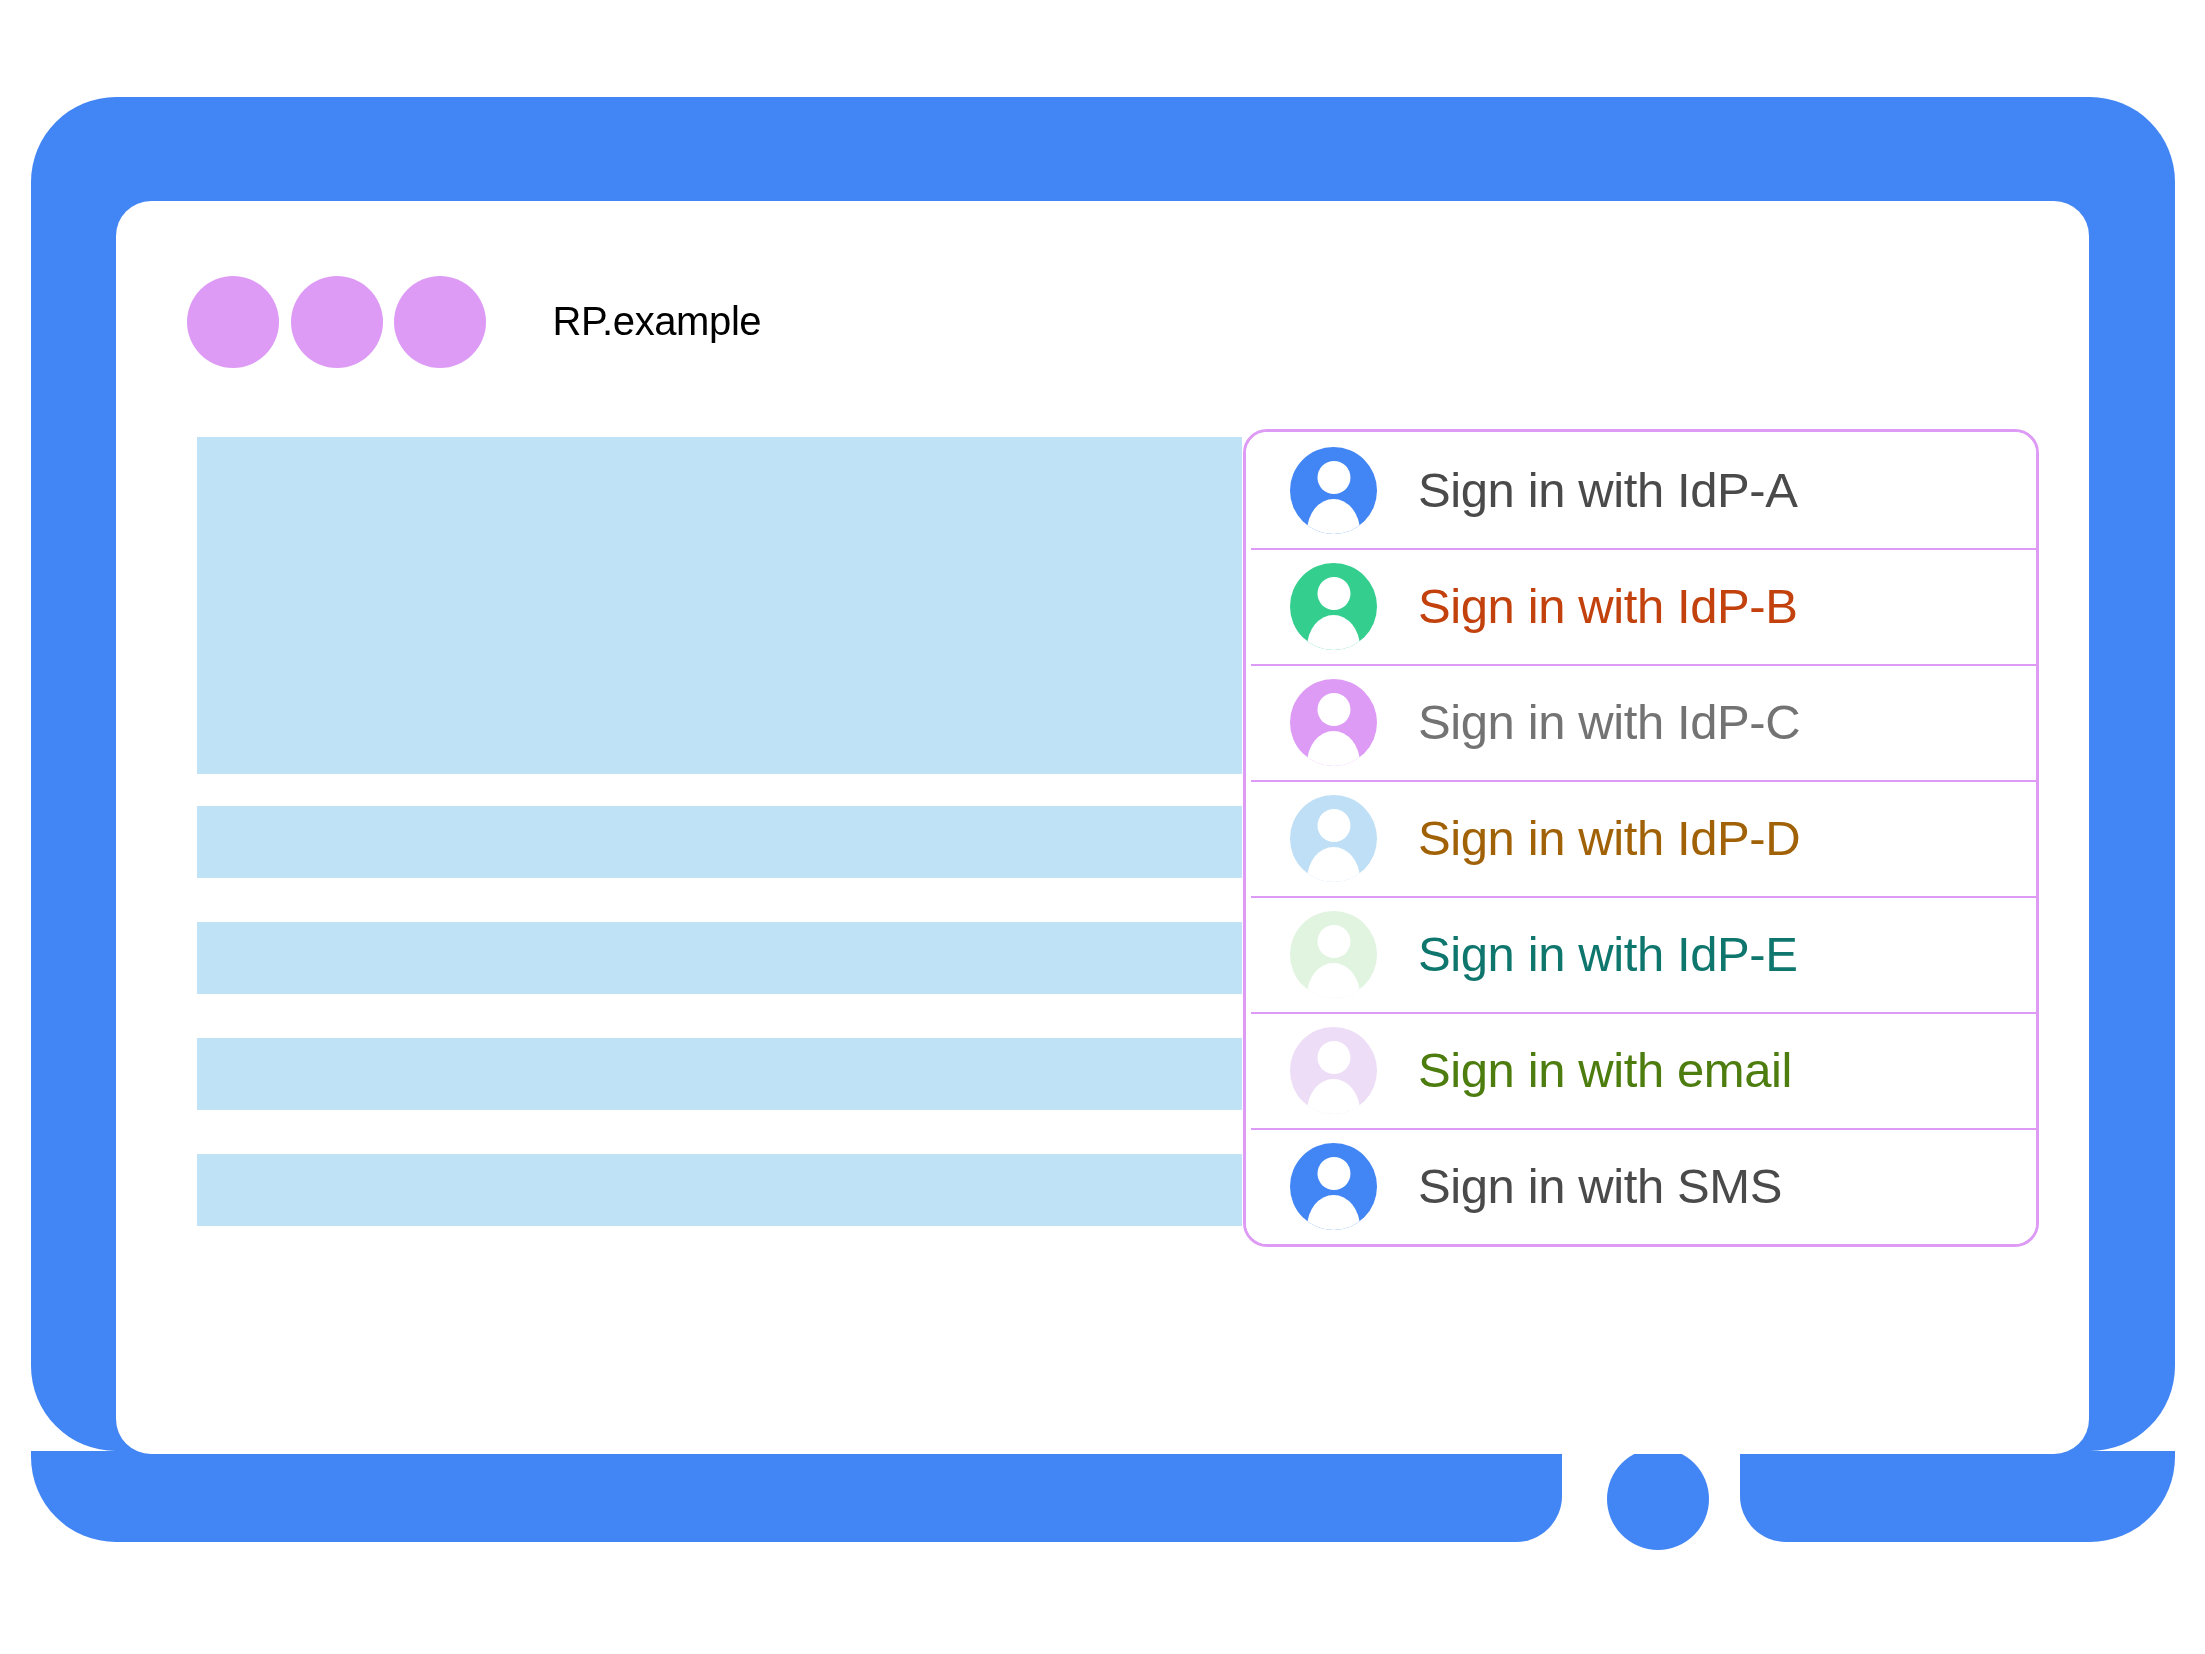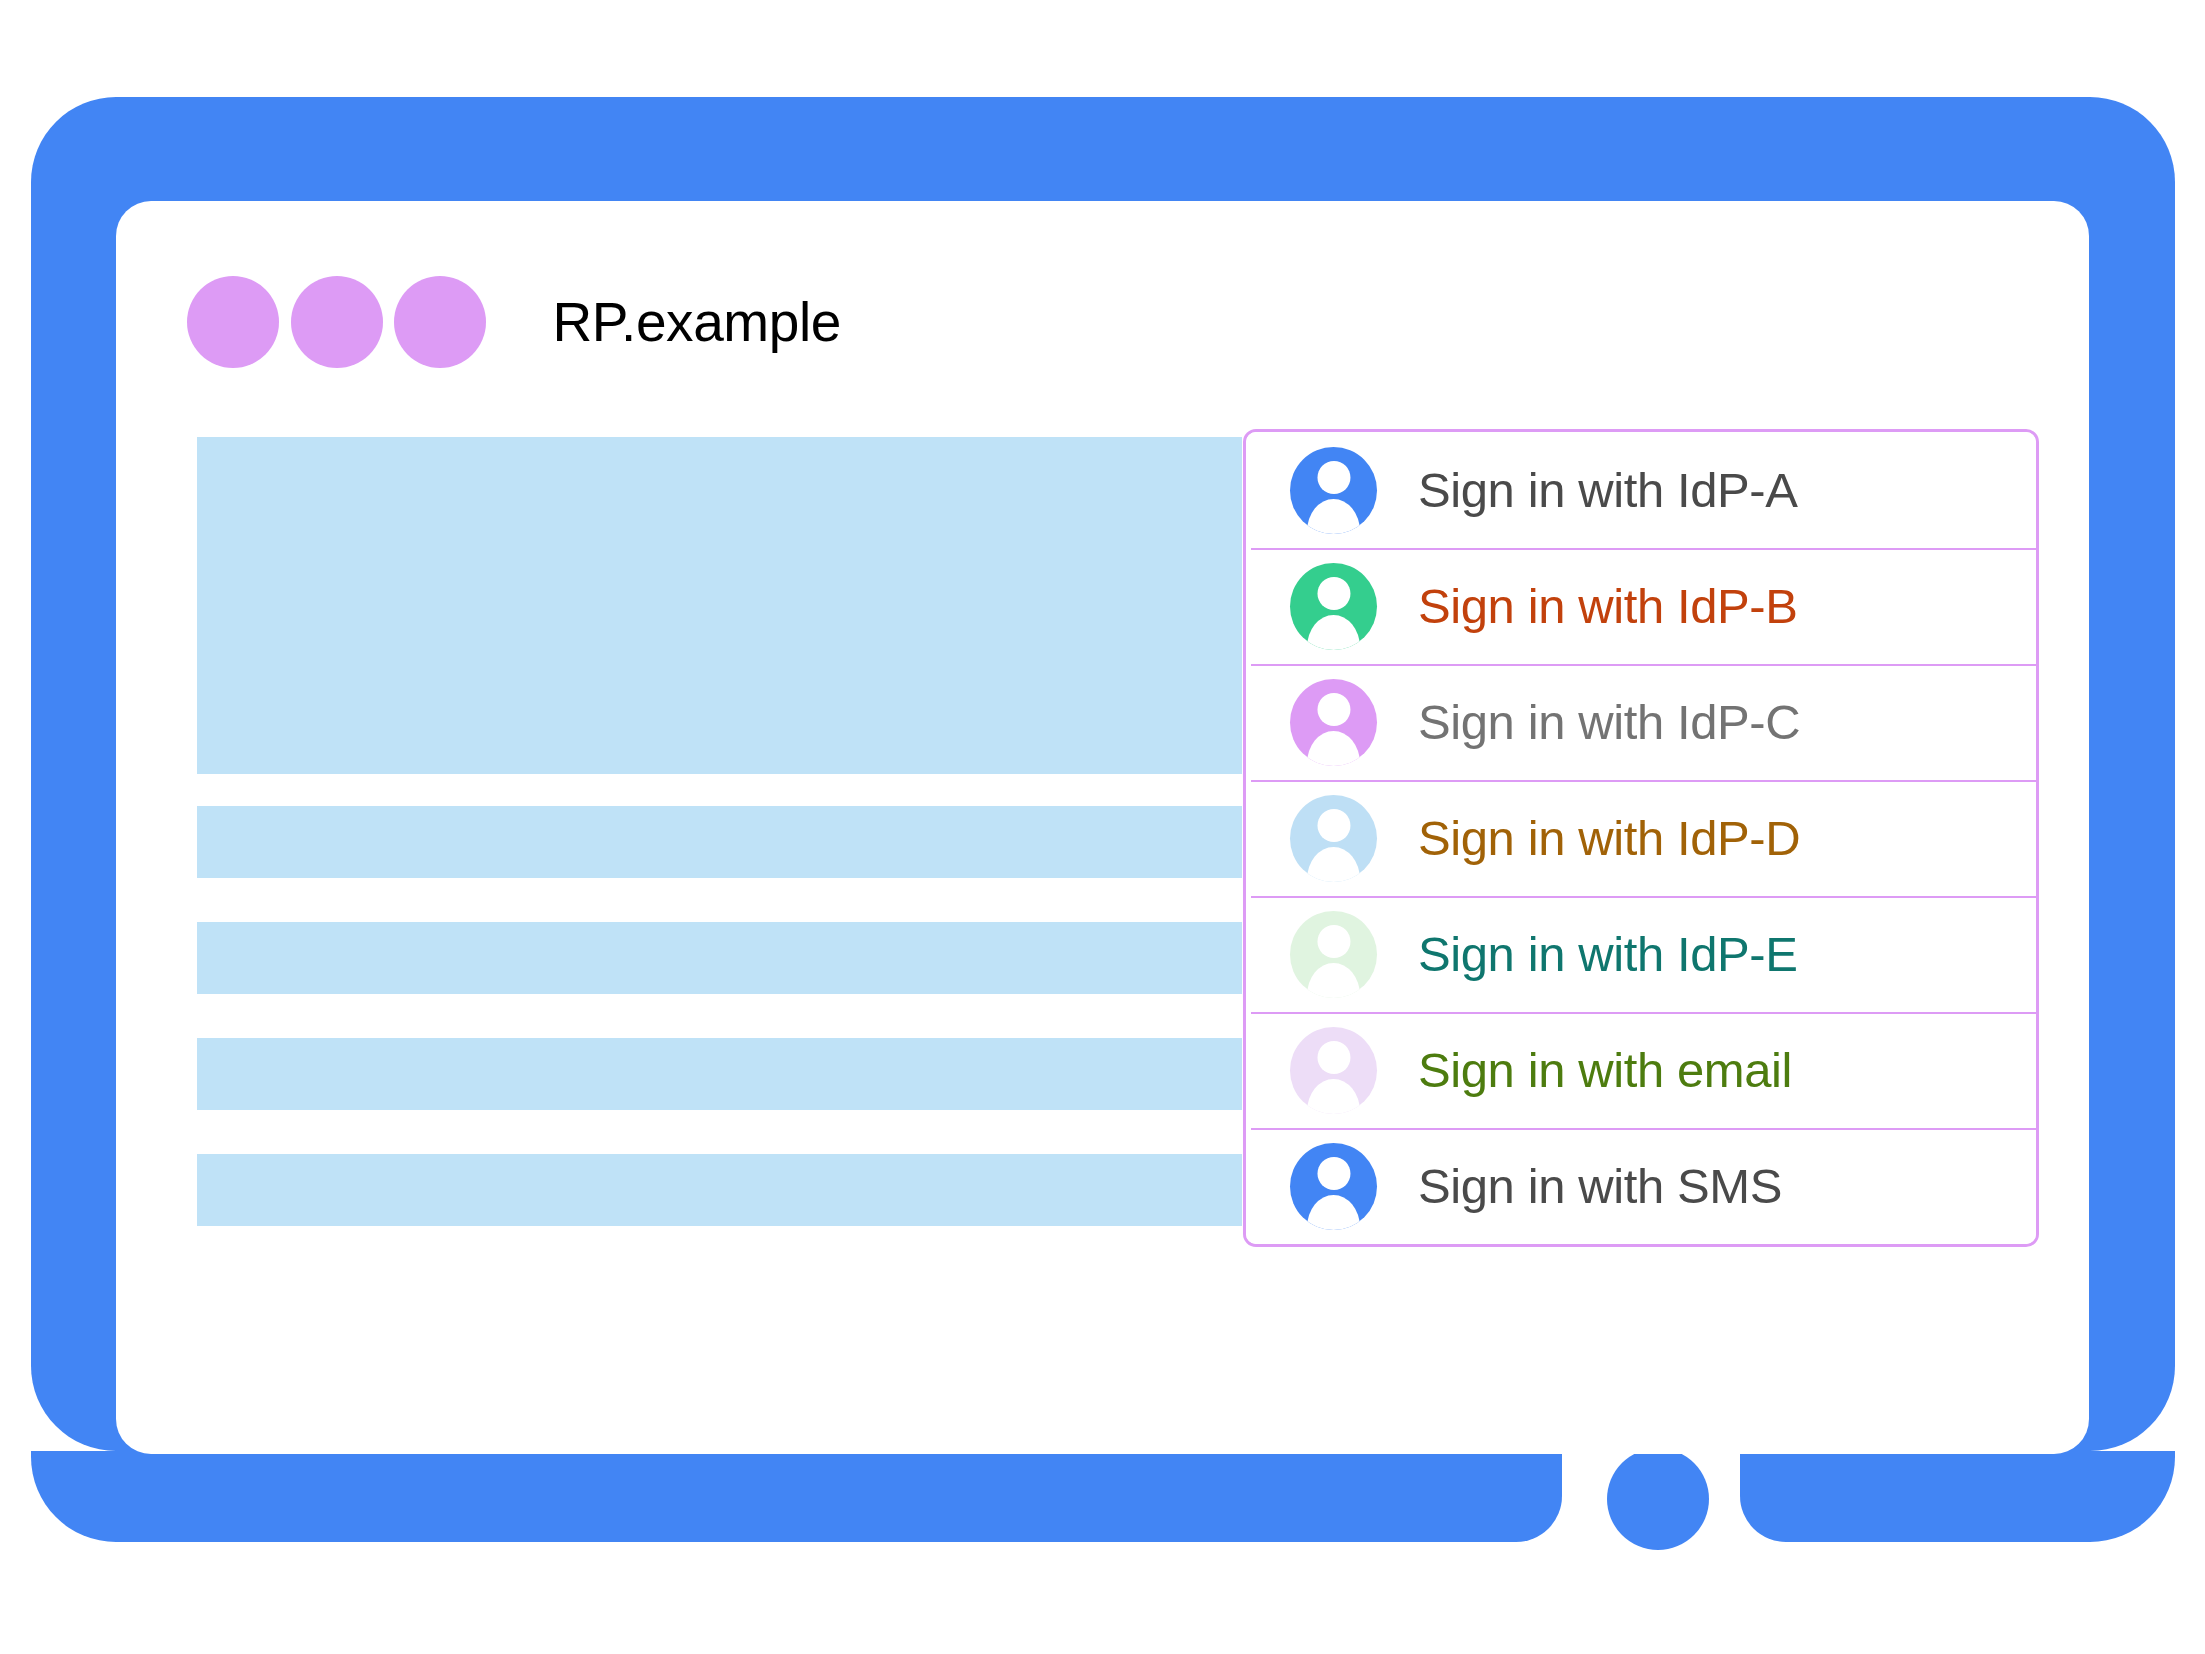--- a/index.html
+++ b/index.html
@@ -80,21 +80,21 @@
   }
   .window-dot {
     width: 92px;
     height: 92px;
     border-radius: 50%;
     background: #DD9BF5;
     margin-right: 11.5px;
   }
   #window-title {
     margin-left: 55px;
-    font-size: 55px;
+    font-size: 40px;
     color: #000000;
     letter-spacing: -0.4px;
     white-space: nowrap;
   }
 
   
   #content-placeholders {
     position: absolute;
     left: 81px;
     top: 236px;
@@ -108,21 +108,21 @@
   .placeholder-bar    { height: 72px;  margin-bottom: 44px; }
   .placeholder-bar:last-child { margin-bottom: 0; }
 
   
   #signin-card {
     position: absolute;
     left: 1127px;
     top: 228px;
     width: 796px;
     border: 3.5px solid #DD9BF5;
-    border-radius: 13px;
+    border-radius: 24px;
     background: #ffffff;
     box-sizing: border-box;
     overflow: hidden;
   }
   .signin-row {
     display: flex;
     align-items: center;
     height: 116px;
     padding-left: 44px;
     box-sizing: border-box;

